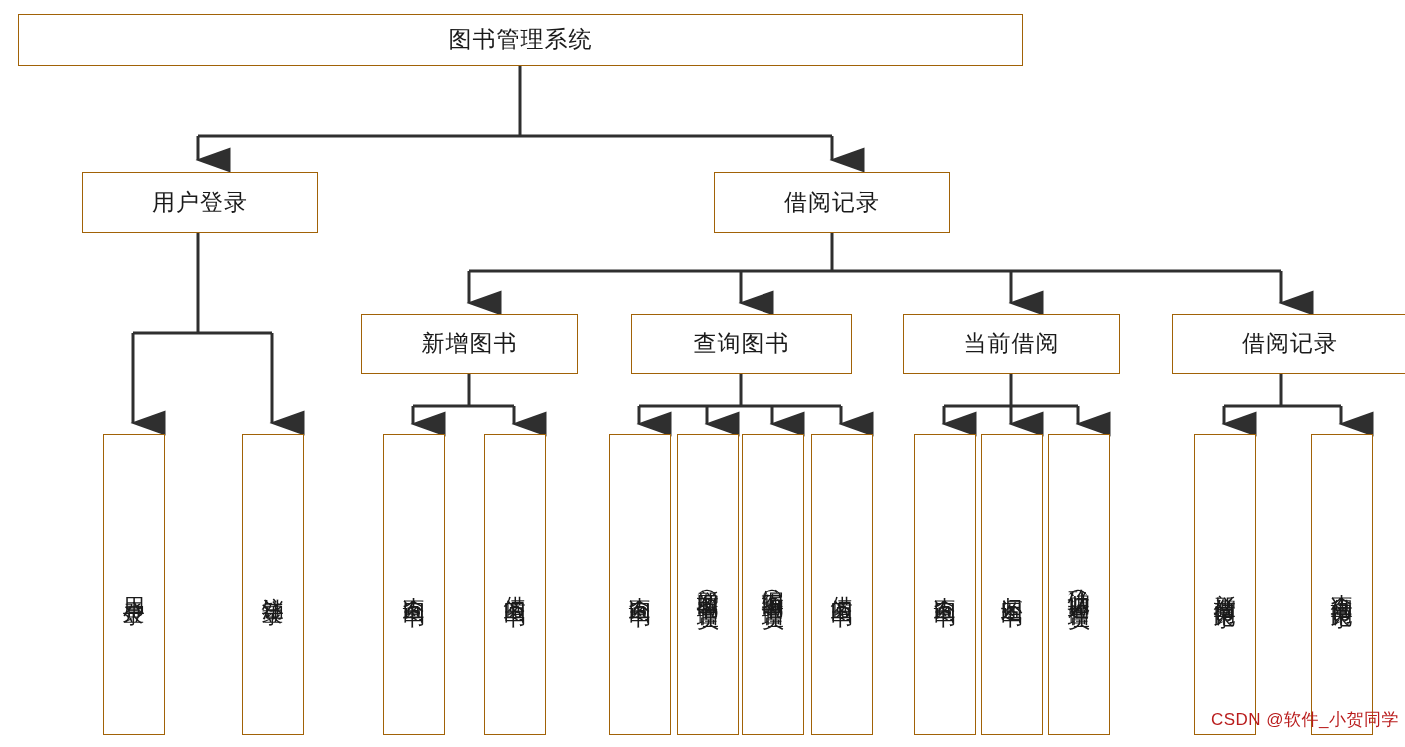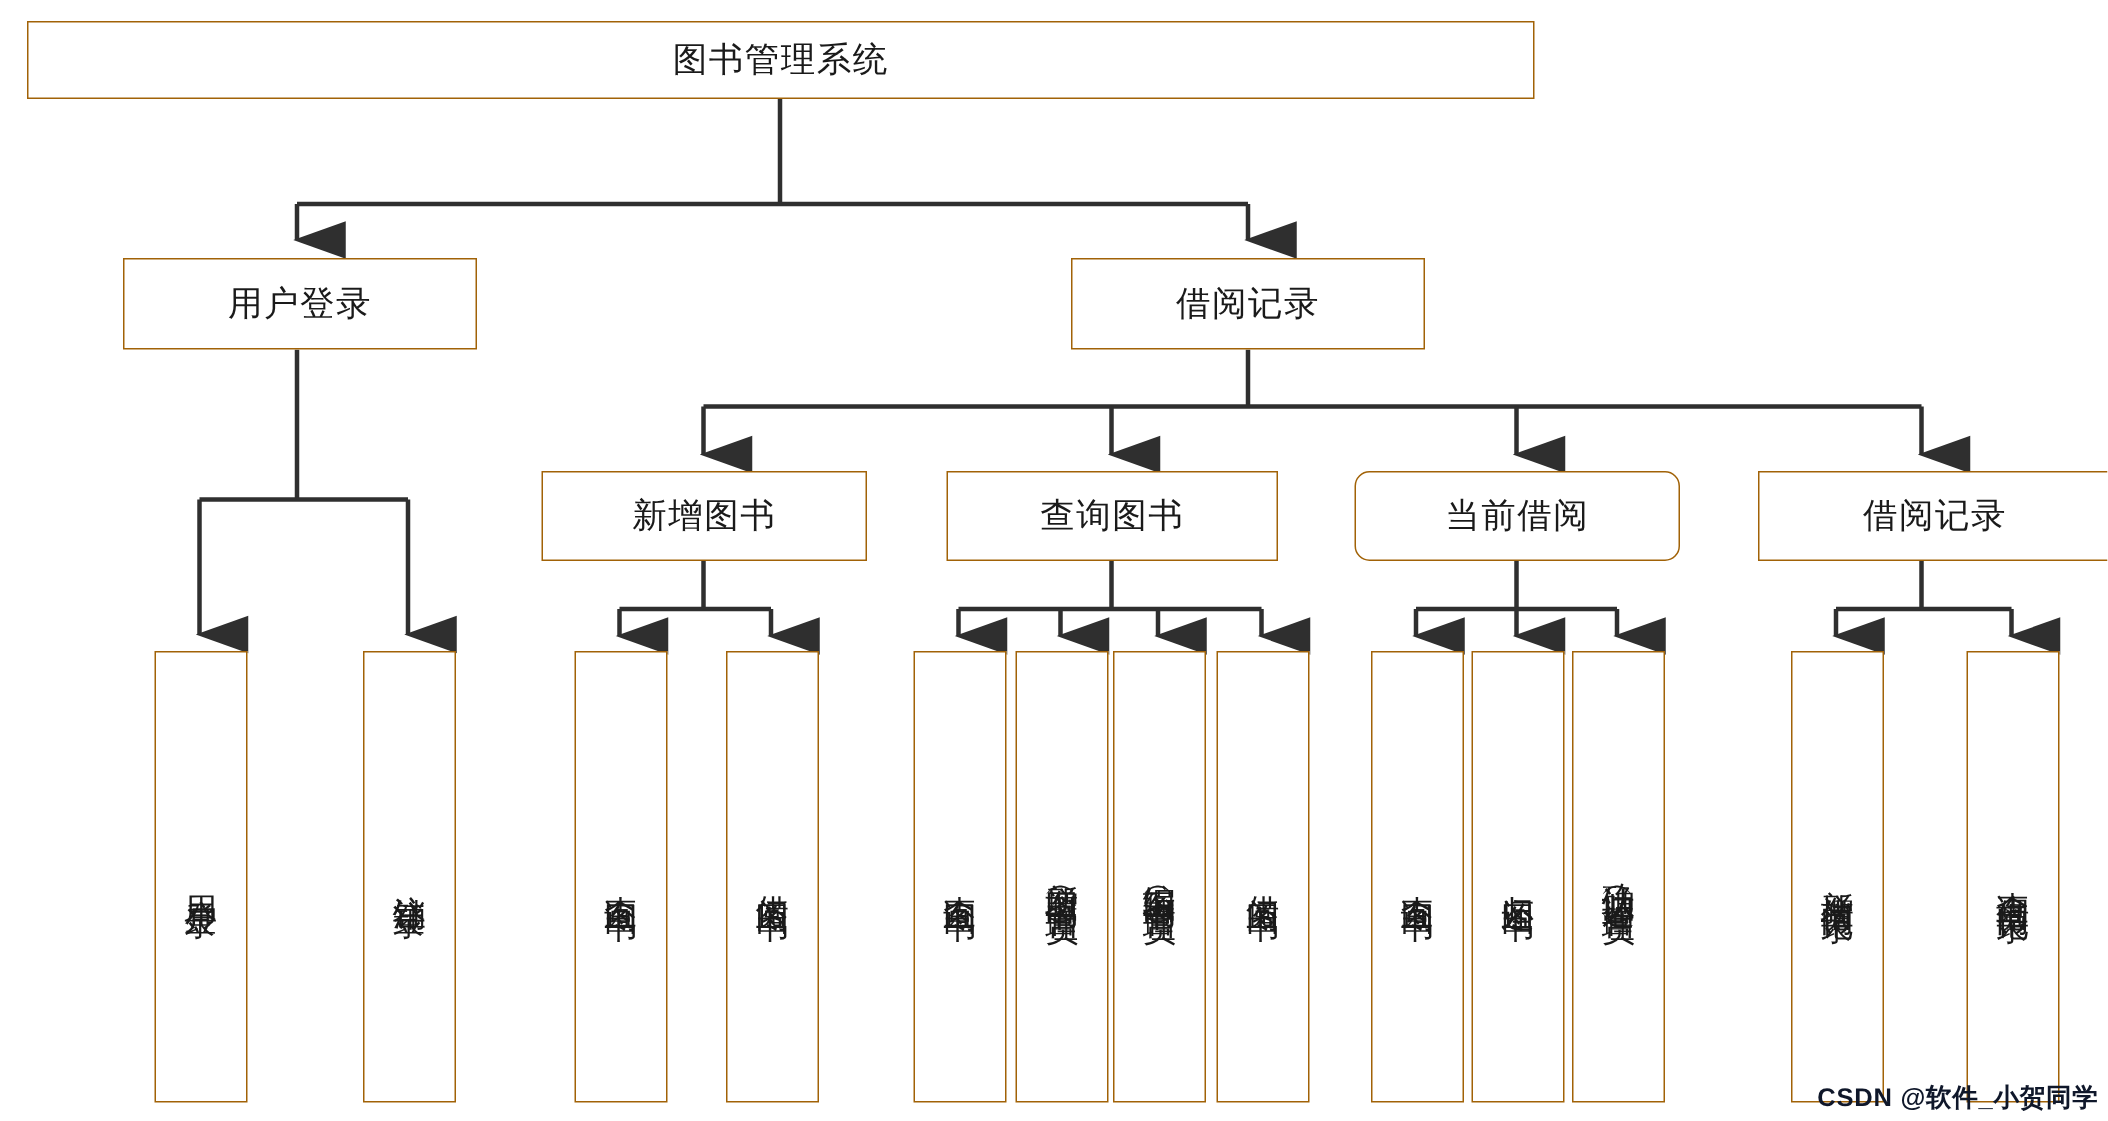--- a/index.html
+++ b/index.html
@@ -52,27 +52,26 @@
   .node.v .vtext {
     writing-mode: vertical-rl;
     text-orientation: upright;
     display: block;
     text-align: center;
     max-height: 100%;
   }
   #watermark {
     position: absolute;
     right: 6px;
-    bottom: 4px;
+    bottom: 16px;
     font-size: 17px;
-    color: #0f172a;
+    color: #b91c1c;
     white-space: nowrap;
     z-index: 5;
     letter-spacing: 0.5px;
-    font-weight: bold;
   }
 </style>
 </head>
 <body>
 
 <div id="canvas">
 
   <svg id="edges" viewBox="0 0 1405 747" width="1405" height="747">
     <defs>
       <marker id="arrow" viewBox="0 0 12 12" refX="6" refY="10" markerWidth="9" markerHeight="9" orient="auto-start-reverse">
@@ -136,21 +135,21 @@
   <div class="node h" style="left:714px; top:172px; width:236px; height:61px;">
     <span>借阅记录</span>
   </div>
 
   <div class="node h" style="left:361px; top:314px; width:217px; height:60px;">
     <span>新增图书</span>
   </div>
   <div class="node h" style="left:631px; top:314px; width:221px; height:60px;">
     <span>查询图书</span>
   </div>
-  <div class="node h" style="left:903px; top:314px; width:217px; height:60px;border-radius:10px;">
+  <div class="node h" style="left:903px; top:314px; width:217px; height:60px;">
     <span>当前借阅</span>
   </div>
   <div class="node h" style="left:1172px; top:314px; width:236px; height:60px;">
     <span>借阅记录</span>
   </div>
 
   <div class="node v" style="left:103px; top:434px; width:62px; height:301px;">
     <span class="vtext">用户登录</span>
   </div>
   <div class="node v" style="left:242px; top:434px; width:62px; height:301px;">

